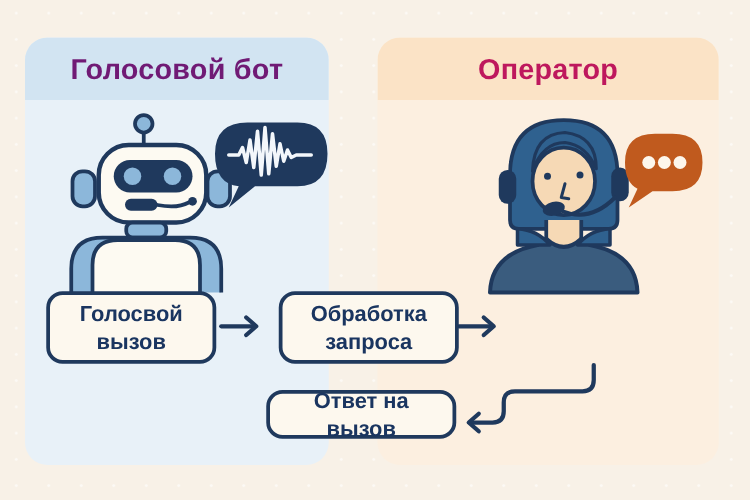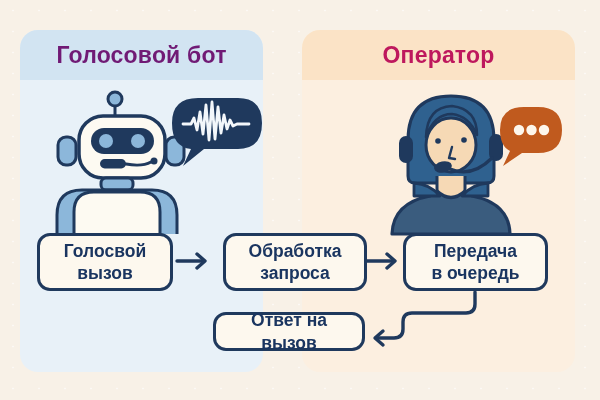--- a/index.html
+++ b/index.html
@@ -117,22 +117,18 @@
   </svg>
 
   <div class="flow-box box-1">
     <span class="flow-label">Голосвой
 вызов</span>
   </div>
   <div class="flow-box box-2">
     <span class="flow-label">Обработка
 запроса</span>
   </div>
-  <div class="flow-box box-3">
-    <span class="flow-label">Передача
-в очередь</span>
-  </div>
   <div class="flow-box box-4">
     <span class="flow-label">Ответ на
 вызов</span>
   </div>
 
 </div>
 
 </body></html>

